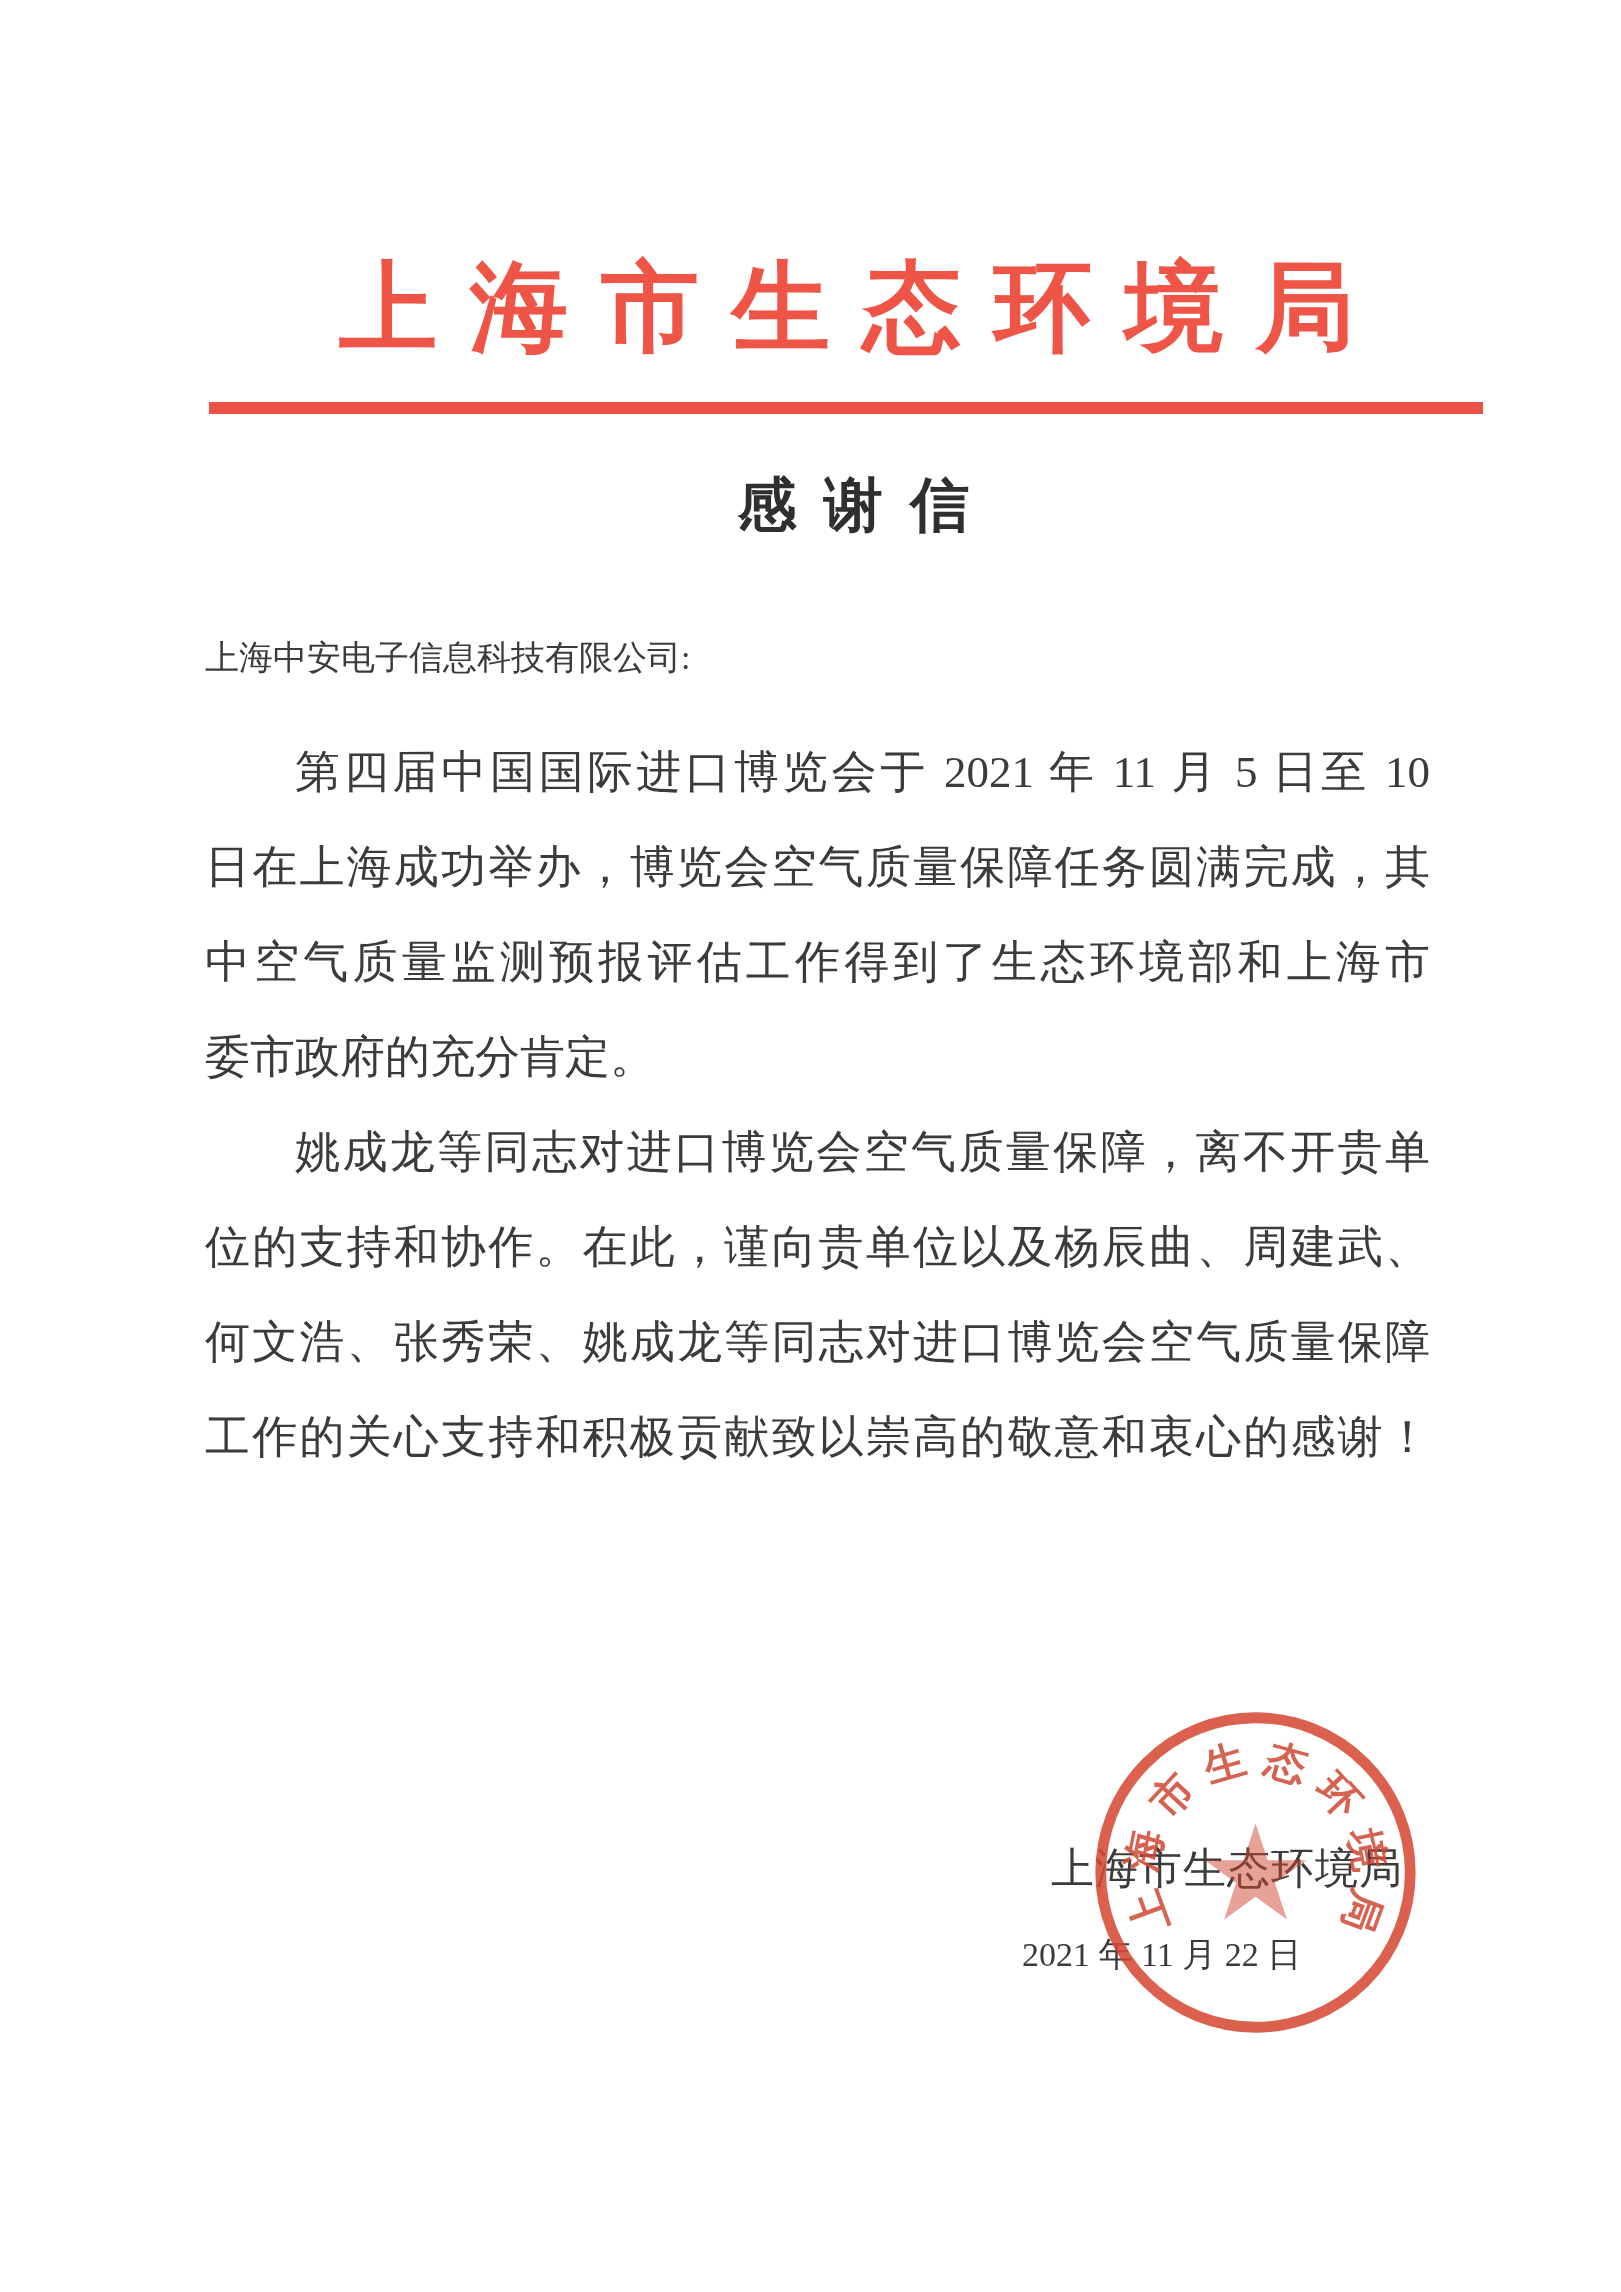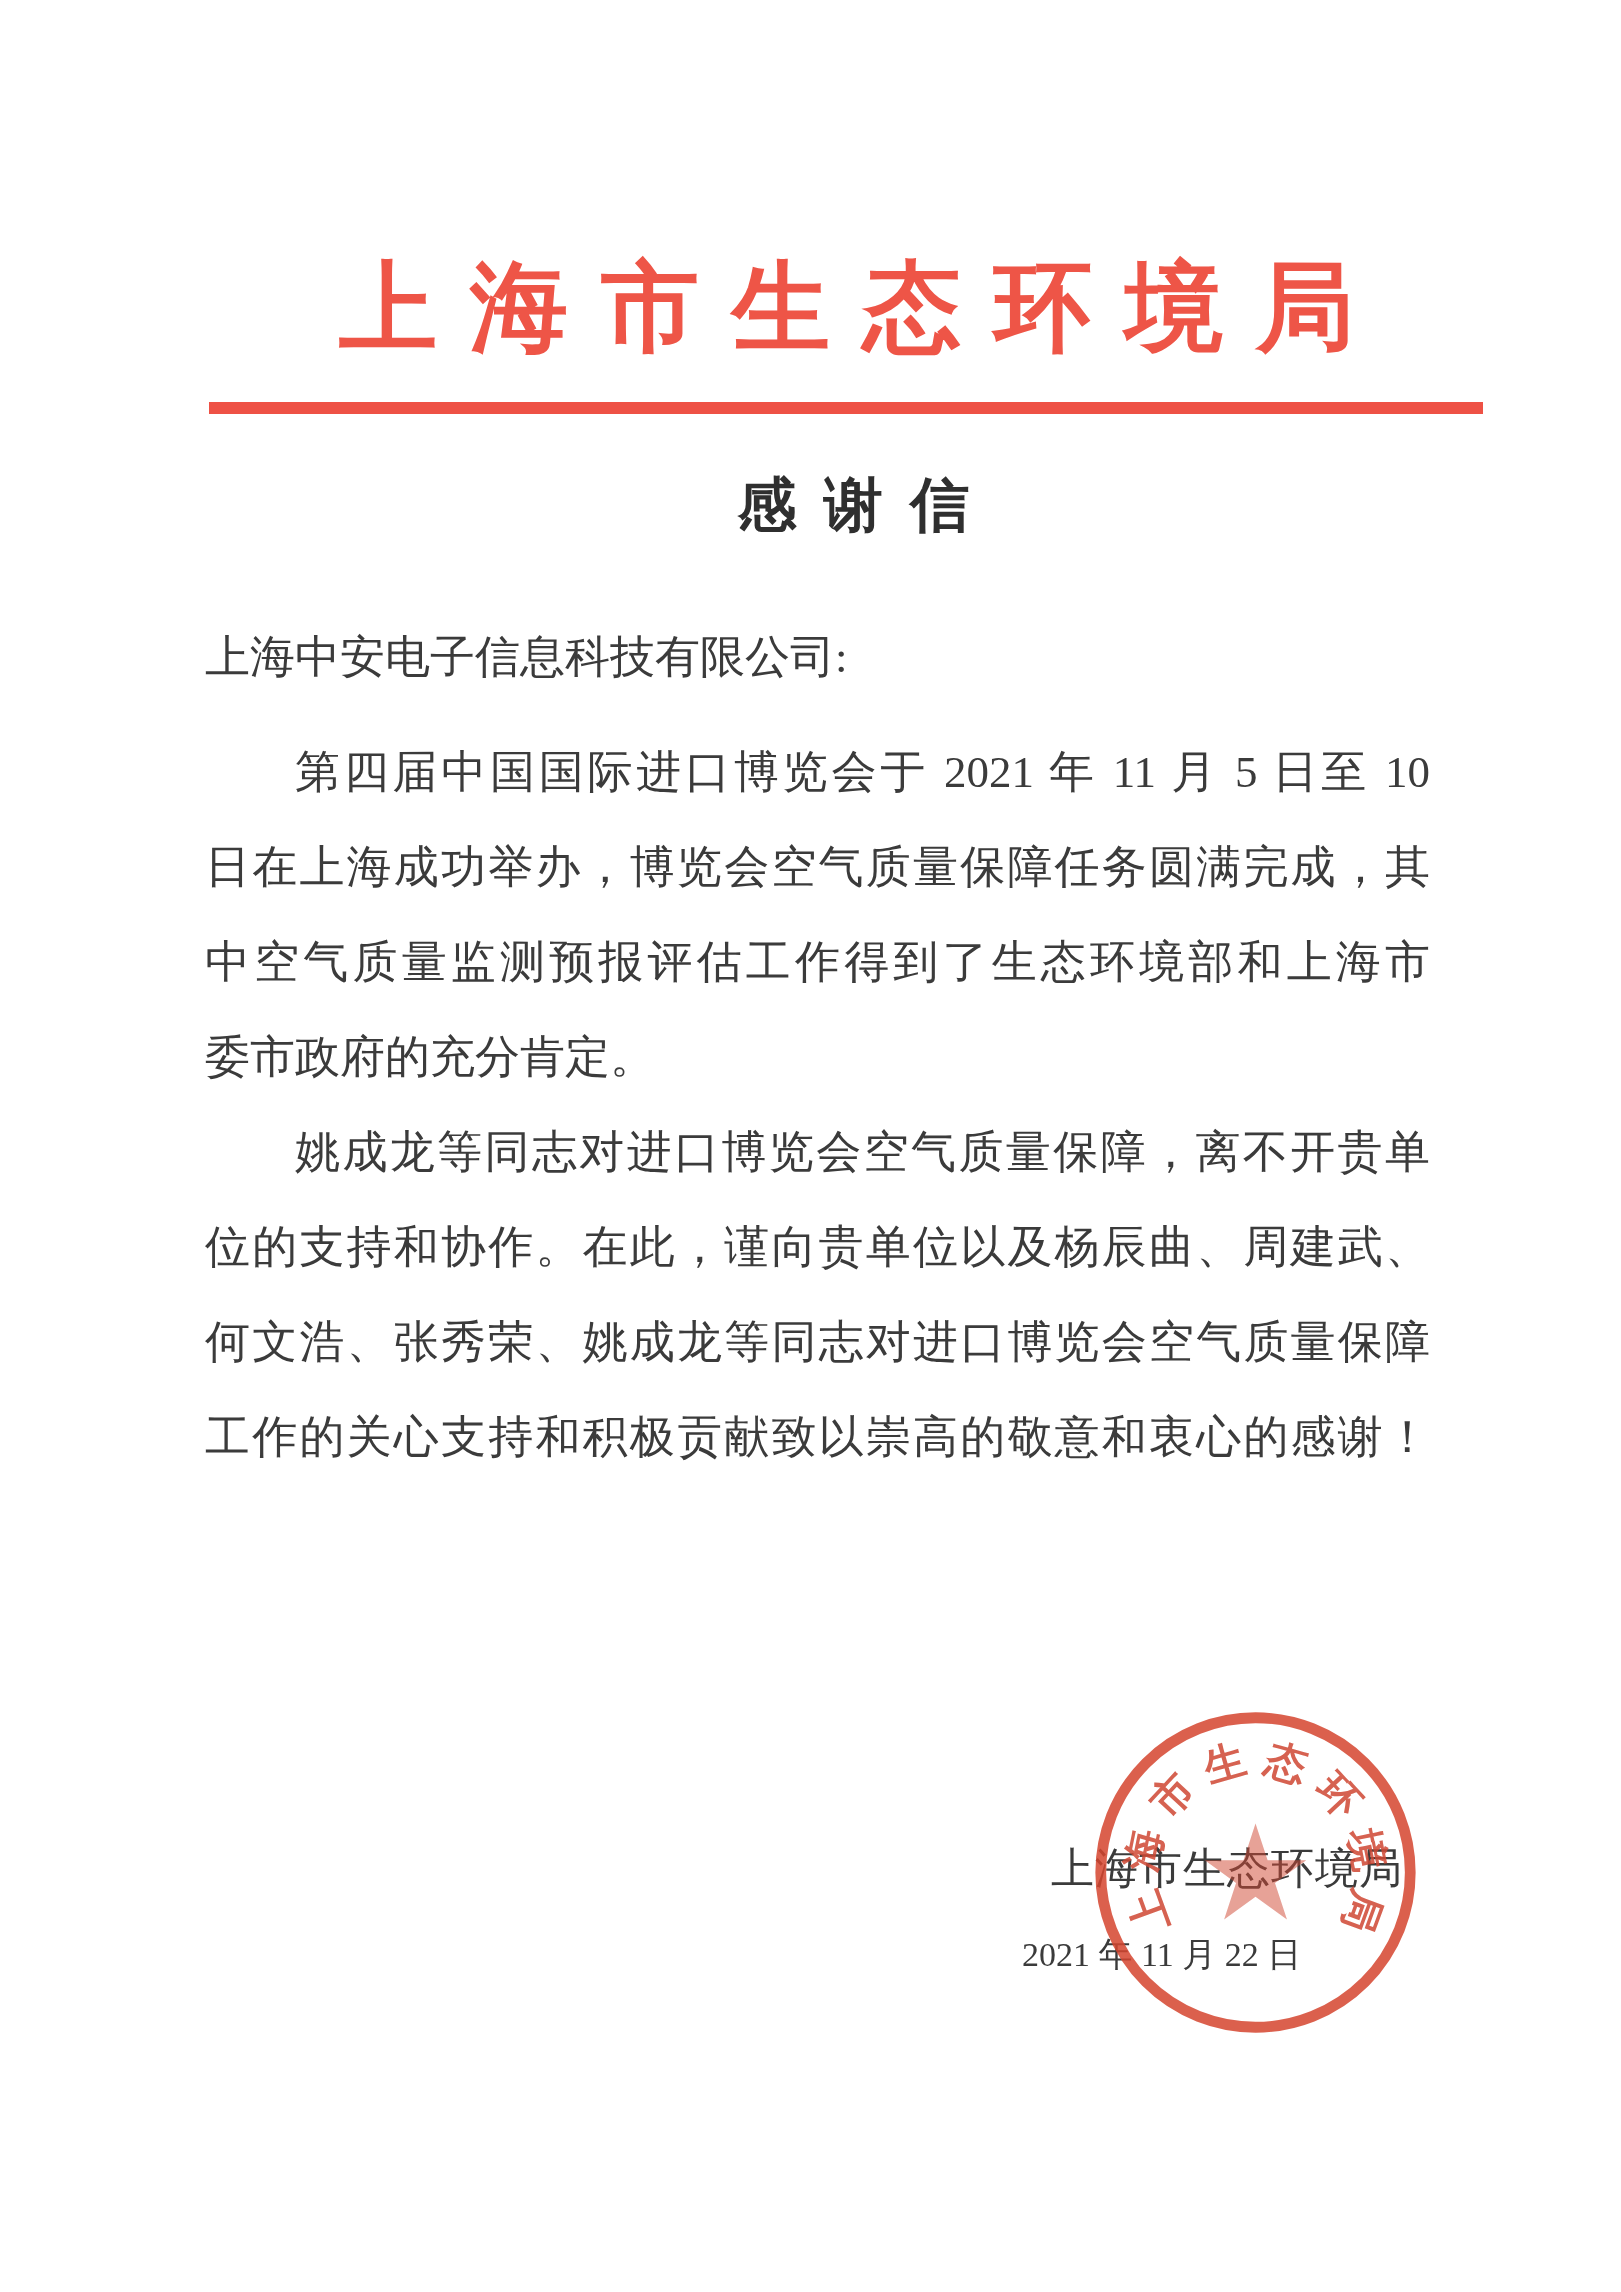--- a/index.html
+++ b/index.html
@@ -43,21 +43,21 @@
   }
   .body-line.no-justify{
     text-align:right;
     text-align-last:left;
   }
   .body-line.indent{ text-indent:90px; }
   .paragraph.p2{ margin-top:0; }
   .paragraph.p1{ margin-top:19.6px; }
   .salutation{
     height:95px;line-height:95px;
-    font-size:45px;color:#3b3b3b;
+    font-size:34px;color:#3b3b3b;
     text-align:left;
   }
   .signature-name{
     position:absolute;left:1015px;top:1825px;
     font-size:43px;color:#3b3b3b;letter-spacing:1px;
     line-height:88px;
   }
   .signature-date{
     position:absolute;left:986px;top:1911px;
     font-size:34px;color:#3b3b3b;

